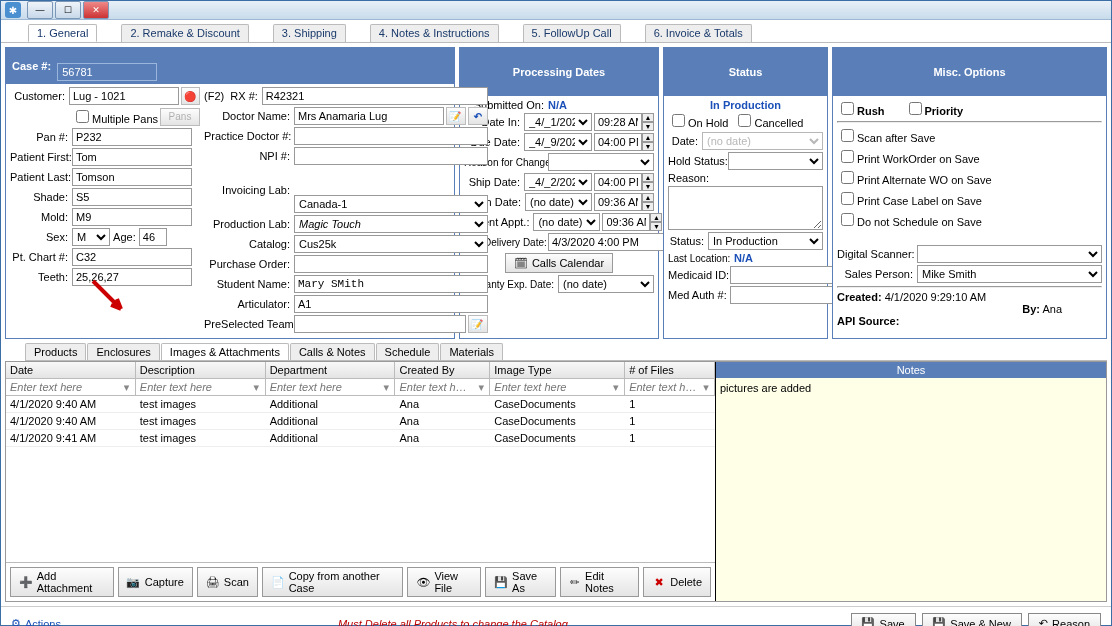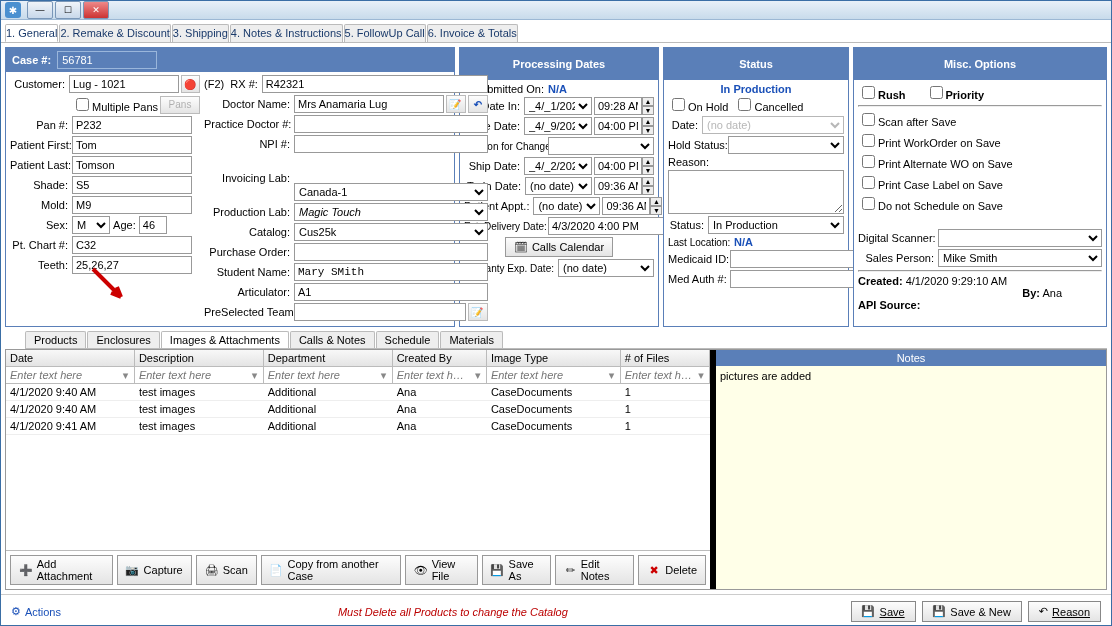--- a/index.html
+++ b/index.html
@@ -5,41 +5,41 @@
     * { box-sizing: border-box; font-family: Tahoma, sans-serif; font-size: 11px; }
     body { margin: 0; padding: 0; background: #fff; width: 1112px; height: 626px; overflow: hidden;}
     .win { border: 1px solid #3a6ea5; width:1112px; height:626px; display:flex; flex-direction:column;}
     .titlebar { background: linear-gradient(#e8f0f8,#c8dbeb); height:26px; display:flex; align-items:center; padding:0 4px; border-bottom:1px solid #9cb8d4;}
     .titlebar .ticon { width:16px; height:16px; background:#4a90d0; border-radius:3px; margin-right:6px; display:inline-flex;align-items:center;justify-content:center;color:#fff;font-size:10px;}
     .titlebar .ttext { flex:1; color:#1a3a6b; font-weight:bold;}
     .winbtns { display:flex; gap:2px;}
     .winbtn { width:26px; height:18px; background:linear-gradient(#f0f4f9,#c8d8ea); border:1px solid #7a97b8; border-radius:2px; display:flex;align-items:center;justify-content:center;font-size:9px;}
     .winbtn.close { background:linear-gradient(#e88,#c33); color:#fff;}
     .toptabs { display:flex; padding:4px 4px 0 4px; border-bottom:1px solid #bbb;}
-    .toptab { padding:2px 0; border:1px solid #bbb; border-bottom:none; margin-right:1px; background:#eee; border-radius:2px 2px 0 0; color:#1a3a6b; cursor:pointer;}
+    .toptab { padding:2px 8px; border:1px solid #bbb; border-bottom:none; margin-right:1px; background:#eee; border-radius:2px 2px 0 0; color:#1a3a6b; cursor:pointer;margin-left:23px;}
     .toptab.active { background:#fff; border-bottom:1px solid #fff; position:relative; z-index:1;}
     .content { flex:1; padding:4px; display:flex; flex-direction:column;}
     .row4 { display:flex; gap:4px;}
     .panel { border:1px solid #5a7fb8; }
-    .phead { background:#5a7fb8; color:#fff; text-align:center; padding:10px 0; font-weight:bold;}
+    .phead { background:#5a7fb8; color:#fff; text-align:center; padding:18px 0; font-weight:bold;}
     .pbody { padding:3px 4px; background:#fff;}
     .casehead { display:flex; align-items:center; padding:3px 6px;}
     .casehead .lbl { color:#fff; font-weight:bold; margin-right:6px;}
-    .casehead input { background:#5a7fb8; color:#fff; border:1px solid #9ab6db; padding:1px 4px; width:100px;}
+    .casehead input { background:#5a7fb8; color:#fff; border:1px solid #9ab6db; padding:1px 4px; width:100px;margin-top:12px;}
     .frow { display:flex; align-items:center; margin-bottom:2px;}
     .frow .flabel { text-align:right; padding-right:4px; white-space:nowrap;}
     .inp { border:1px solid #999; padding:1px 3px; height:18px; background:#fff;}
     .sel { border:1px solid #999; height:18px; background:#fff;}
     .ico { width:20px; height:18px; border:1px solid #bbb; background:linear-gradient(#fdfdfd,#e4e4e4); display:inline-flex;align-items:center;justify-content:center;font-size:10px; margin-left:2px;}
     .chk { margin-right:3px;}
     .subtabs { display:flex; border-bottom:1px solid #bbb; margin-top:4px;margin-left:20px;}
     .subtab { padding:2px 8px; border:1px solid #bbb; border-bottom:none; background:#eee; margin-right:1px; border-radius:2px 2px 0 0; cursor:pointer;}
     .subtab.active { background:#fff;}
     .grid-area { display:flex; border:1px solid #999; height:241px;}
-    .grid-left { width:710px; display:flex; flex-direction:column; border-right:6px solid #000000;gap:48px;}
+    .grid-left { width:710px; display:flex; flex-direction:column; border-right:1px solid #000000;gap:48px;}
     .grid-right { flex:1; display:flex; flex-direction:column;}
     .grid-right .ghead { background:#5a7fb8; color:#fff; text-align:center; padding:2px;}
     .grid-right .gbody { flex:1; background:#ffffe8; padding:4px; font-size:11px;}
     .grid-headrow { display:flex; background:linear-gradient(#f8f8f8,#e4e4e4); border-bottom:1px solid #bbb;}
     .gh { border-right:1px solid #bbb; padding:2px 4px;}
     .grid-filterrow { display:flex; border-bottom:1px solid #bbb;}
     .gf { border-right:1px solid #bbb; padding:1px 2px; display:flex; align-items:center;}
     .gf input { border:none; width:100%; color:#999; font-style:italic;}
     .gf .ficn { width:14px; text-align:center; color:#888;}
     .grid-rows { flex:1; overflow:auto; background:#fff;}
@@ -261,21 +261,21 @@
                 <span>Calls Calendar</span>
               </button>
             </div>
           <div class="frow">
               <span class="flabel" style="width:94px;font-size:10px;">Warranty Exp. Date:</span>
               <select class="sel" style="flex:1;"><option>(no date)</option></select>
             </div>
         </div>
       </div>
 
-      <div class="panel" style="width:186px;">
+      <div class="panel" style="width:165px;">
         <div class="phead">Status</div>
         <div class="pbody">
           <div style="text-align:center;" class="bluelink">In Production</div>
           <div class="frow"><label><input type="checkbox" class="chk" style=""><span>On Hold</span></label>&nbsp;&nbsp;<label><input type="checkbox" class="chk" style=""><span>Cancelled</span></label></div>
           <div class="frow">
               <span class="flabel" style="width:34px;">Date:</span>
               <select class="sel" style="flex:1;color:#999;" disabled=""><option>(no date)</option></select>
             </div>
           <div class="frow">
               <span class="flabel" style="width:60px;">Hold Status:</span>

